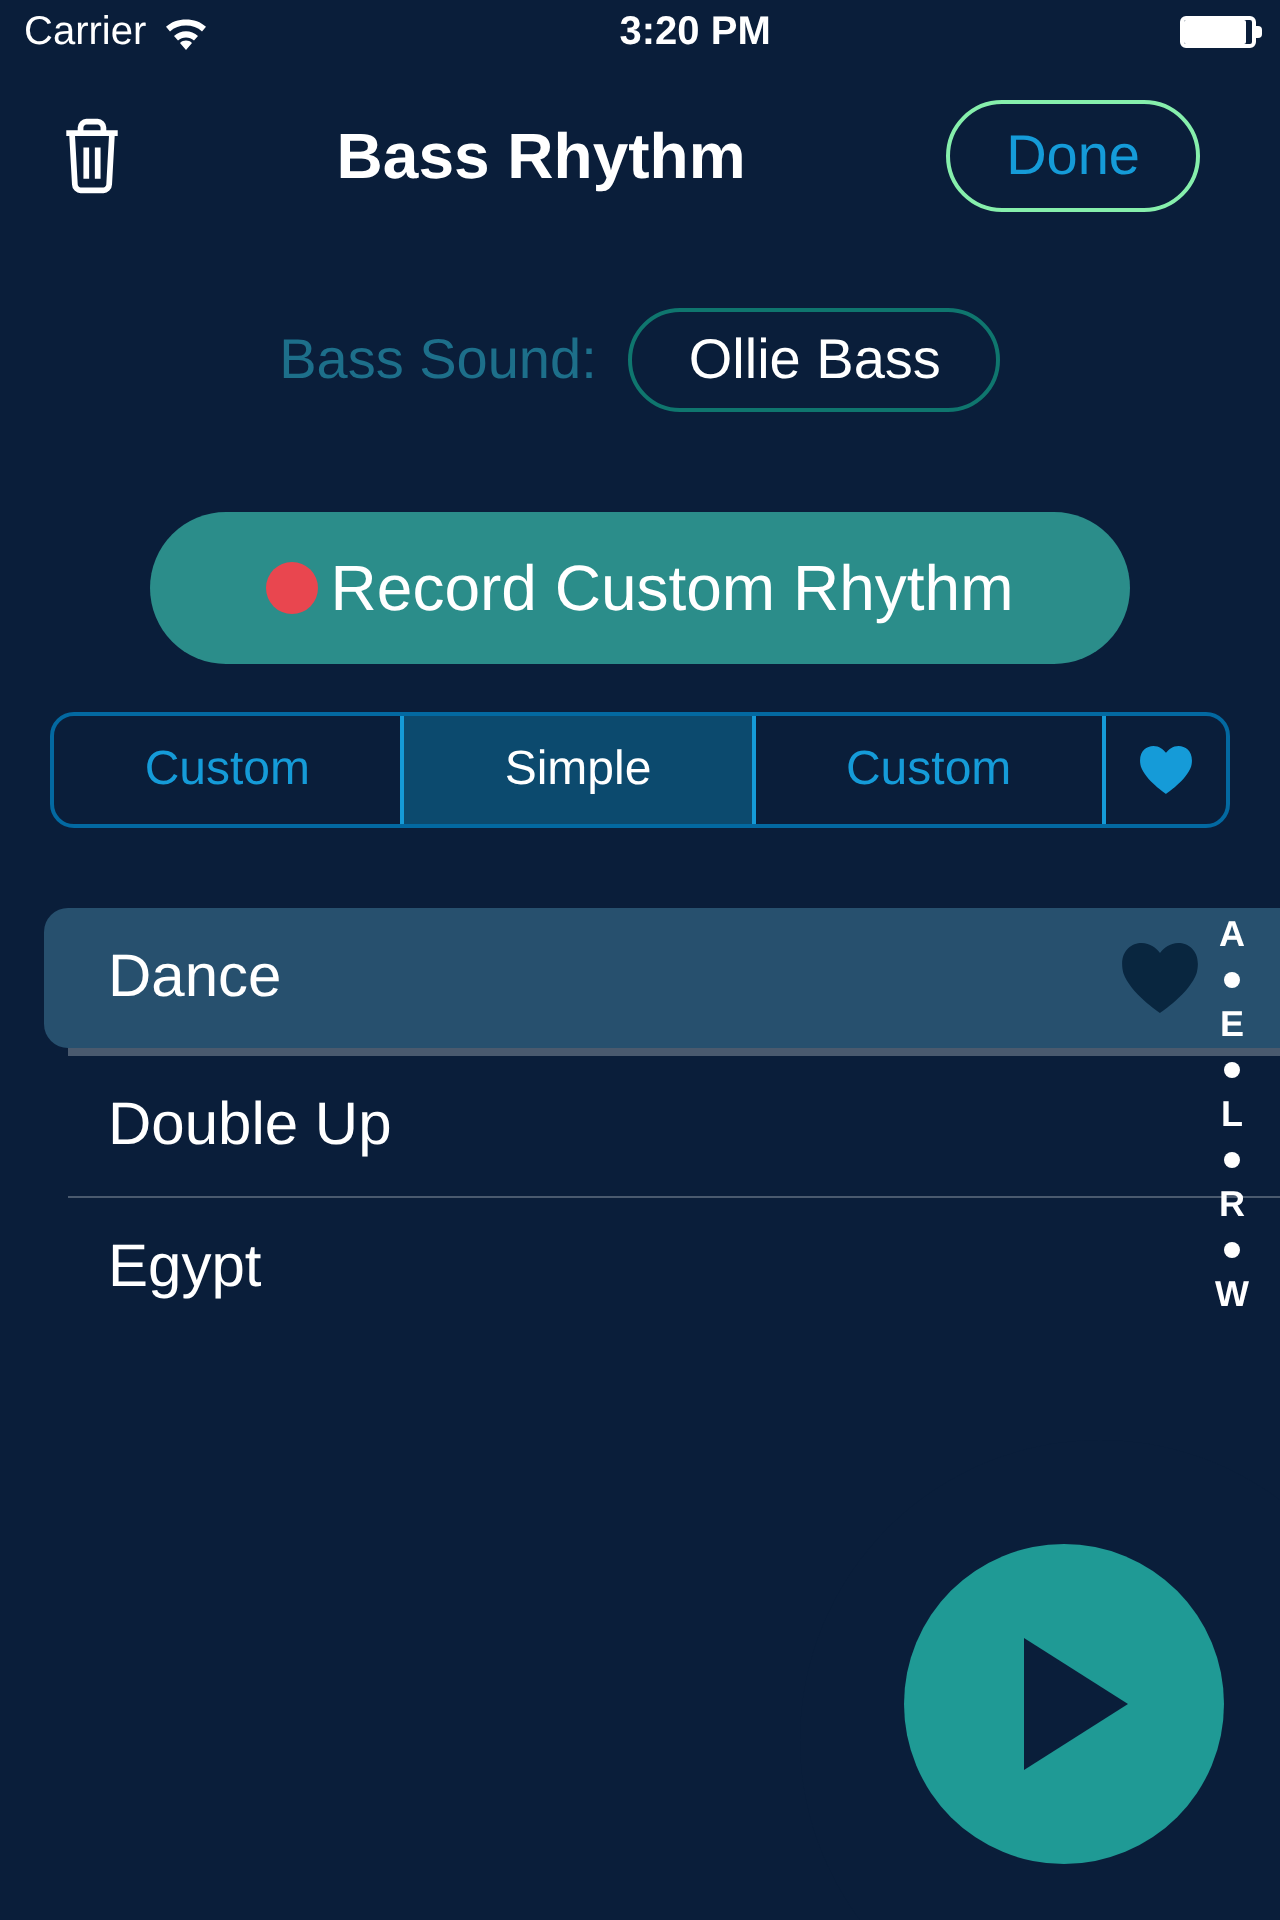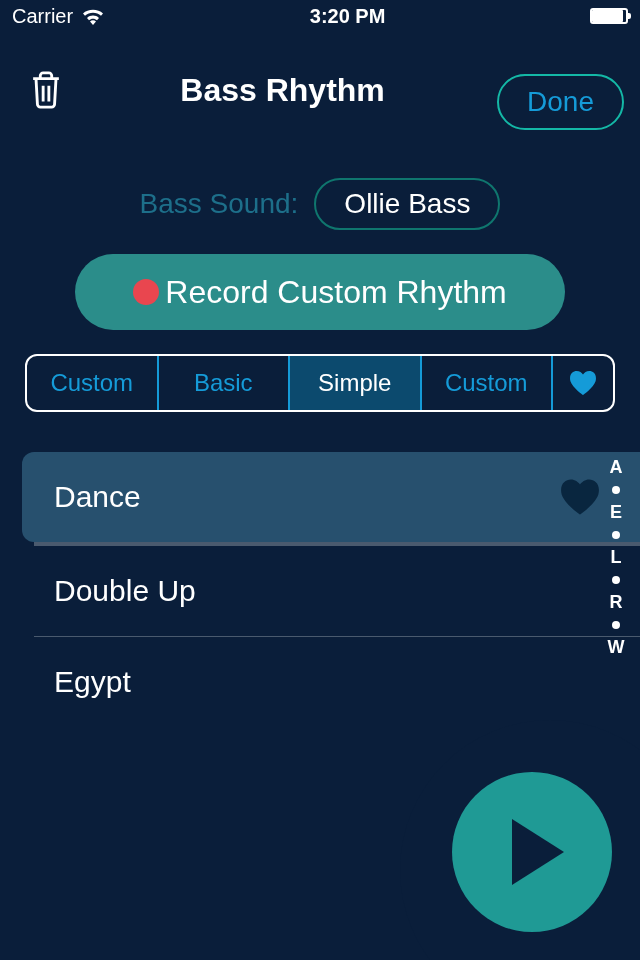--- a/index.html
+++ b/index.html
@@ -26,64 +26,63 @@
   .wifi-icon svg { display:block; }
   .battery { width: 38px; height: 16px; border: 2px solid #fff; border-radius: 3px; position: relative; }
   .battery::after { content:""; position:absolute; right:-5px; top:3px; width:3px; height:6px; background:#fff; border-radius:0 2px 2px 0;}
   .battery-fill { background:#fff; height:100%; width:92%; border-radius:1px;}
 
   
   .nav {
     display: flex;
     align-items: center;
     justify-content: space-between;
-    padding: 18px 16px 18px 24px;
+    padding: 18px 40px 18px 24px;
   }
   .nav-title { font-size: 32px; font-weight: 700; }
   .trash-btn { width:44px; height:44px; display:flex; align-items:center; justify-content:center; }
   .done-btn {
-    border: 2px solid #14b8a6;
+    border: 2px solid #86efac;
     color: #159bd8;
     border-radius: 28px;
     padding: 10px 28px;
     font-size: 28px;
     font-weight: 400;
     background: transparent;
-    margin-top: 24px;
   }
 
   
   .sound-row {
     display:flex; align-items:center; justify-content:center; gap: 16px;
     margin-top: 30px;
   }
   .sound-label { color:#1d6f8a; font-size: 28px; font-weight:500; }
   .sound-pill {
     border:2px solid #0f766e; color:#fff; border-radius: 30px;
     font-size: 28px; padding: 8px 28px; background:transparent;
   }
 
   
   .record-btn {
-    margin: 24px auto 0 auto;
+    margin: 50px auto 0 auto;
     width: 490px;
     height: 76px;
     background: #2b8d8a;
     border-radius: 40px;
     display:flex; align-items:center; justify-content:center; gap:6px;
     font-size: 32px; color:#fff;
   }
   .rec-dot { width:26px; height:26px; border-radius:50%; background:#e9464f; }
 
   
   .seg {
     margin: 24px auto 0 auto;
     width: 590px;
     height: 58px;
-    border:2px solid #ffffff;
+    border:2px solid #0369a1;
     border-radius: 12px;
     display:flex;
     overflow:hidden;
   }
   .seg-item {
     flex:1;
     display:flex; align-items:center; justify-content:center;
     color:#159bd8; font-size:24px;
     border-right:2px solid #159bd8;
   }
@@ -92,21 +91,21 @@
   .seg-heart svg { display:block; }
 
   
   .list {
     margin-top: 40px;
     width: 100%;
   }
   .row {
     display:flex; align-items:center; justify-content:space-between;
     padding: 0 40px 0 54px;
-    height: 90px;
+    height: 70px;
     font-size: 30px; color:#fff;
     position:relative;
   }
   .row-divider {
     height:1px; background:#4a5a6e; margin-left:34px;
   }
   .row.selected { background:#27506e; border-radius: 12px 0 0 12px; margin-left:22px; padding-left:32px;}
   .row-heart { width:40px; height:36px; }
   .row-heart svg path { fill:#09263f; }
 
@@ -175,21 +174,20 @@
   <div class="sound-pill">Ollie Bass</div>
 </div>
 
 <div class="record-btn">
   <div class="rec-dot"></div>
   <span>Record Custom Rhythm</span>
 </div>
 
 <div class="seg">
   <div class="seg-item">Custom</div>
-  <div class="seg-item">Basic</div>
   <div class="seg-item selected">Simple</div>
   <div class="seg-item">Custom</div>
   <div class="seg-item seg-heart">
     <svg width="28" height="24" viewBox="0 0 24 21">
         <path fill="#159bd8" d="M12 21s-9-6-11-12C-.5 3 3 0 6.5 0 9 0 11 1.6 12 3c1-1.4 3-3 5.5-3C21 0 24.5 3 23 9c-2 6-11 12-11 12z"></path>
       </svg>
   </div>
 </div>
 
 <div class="list">

